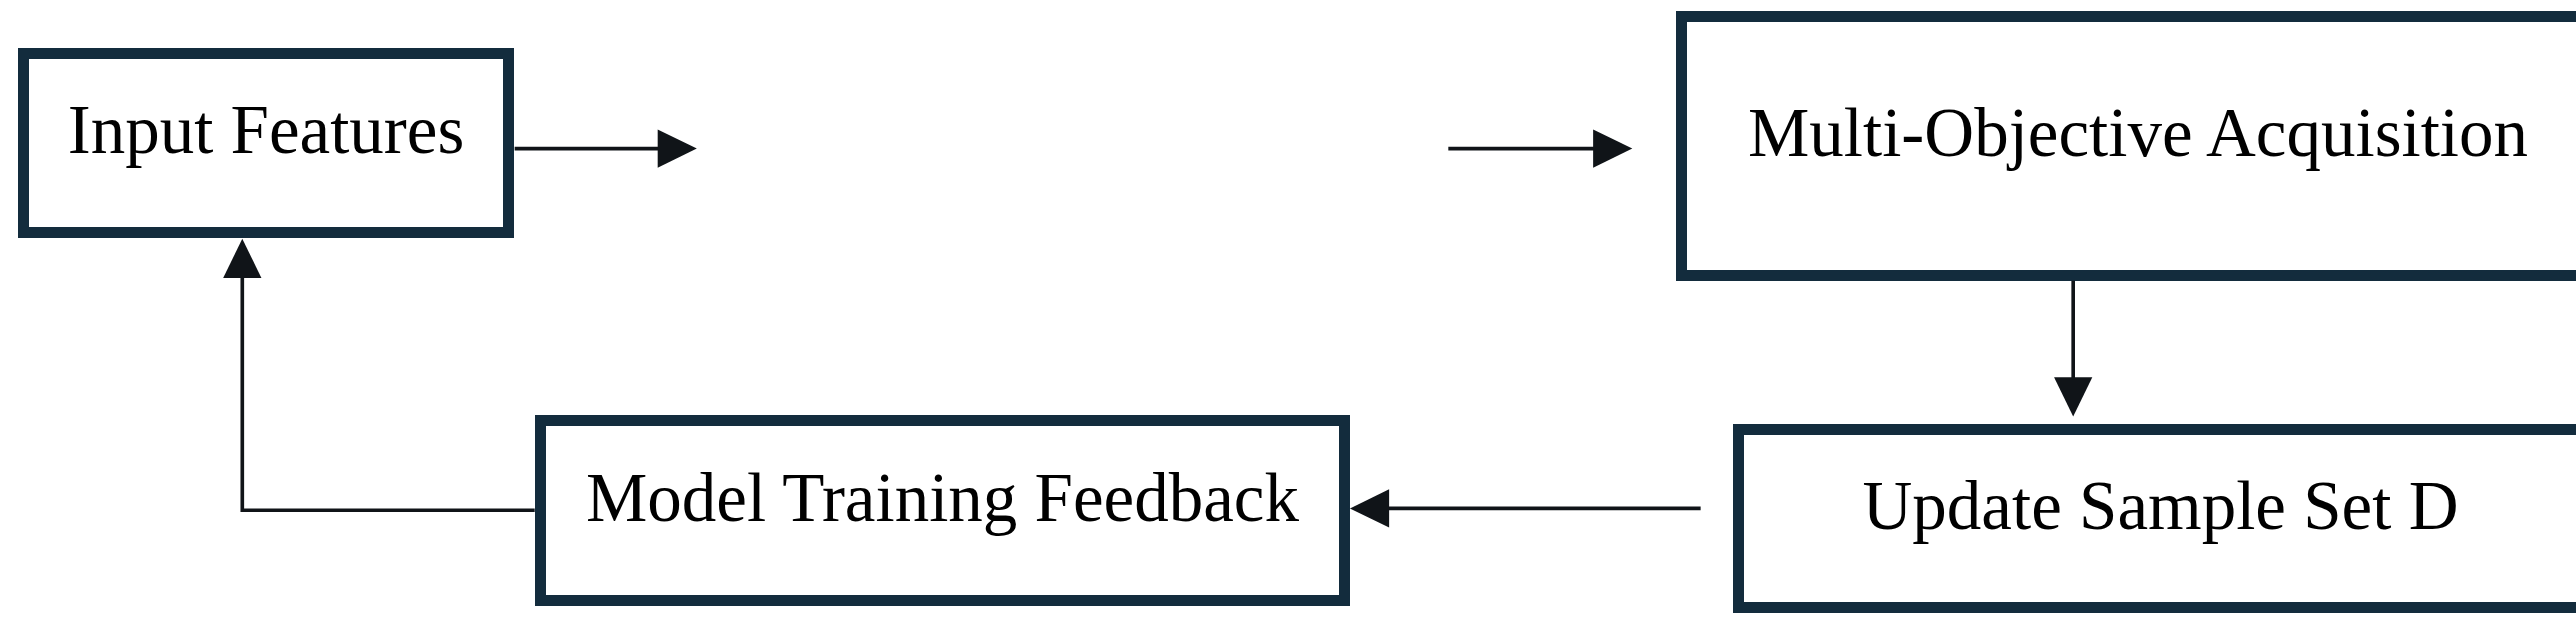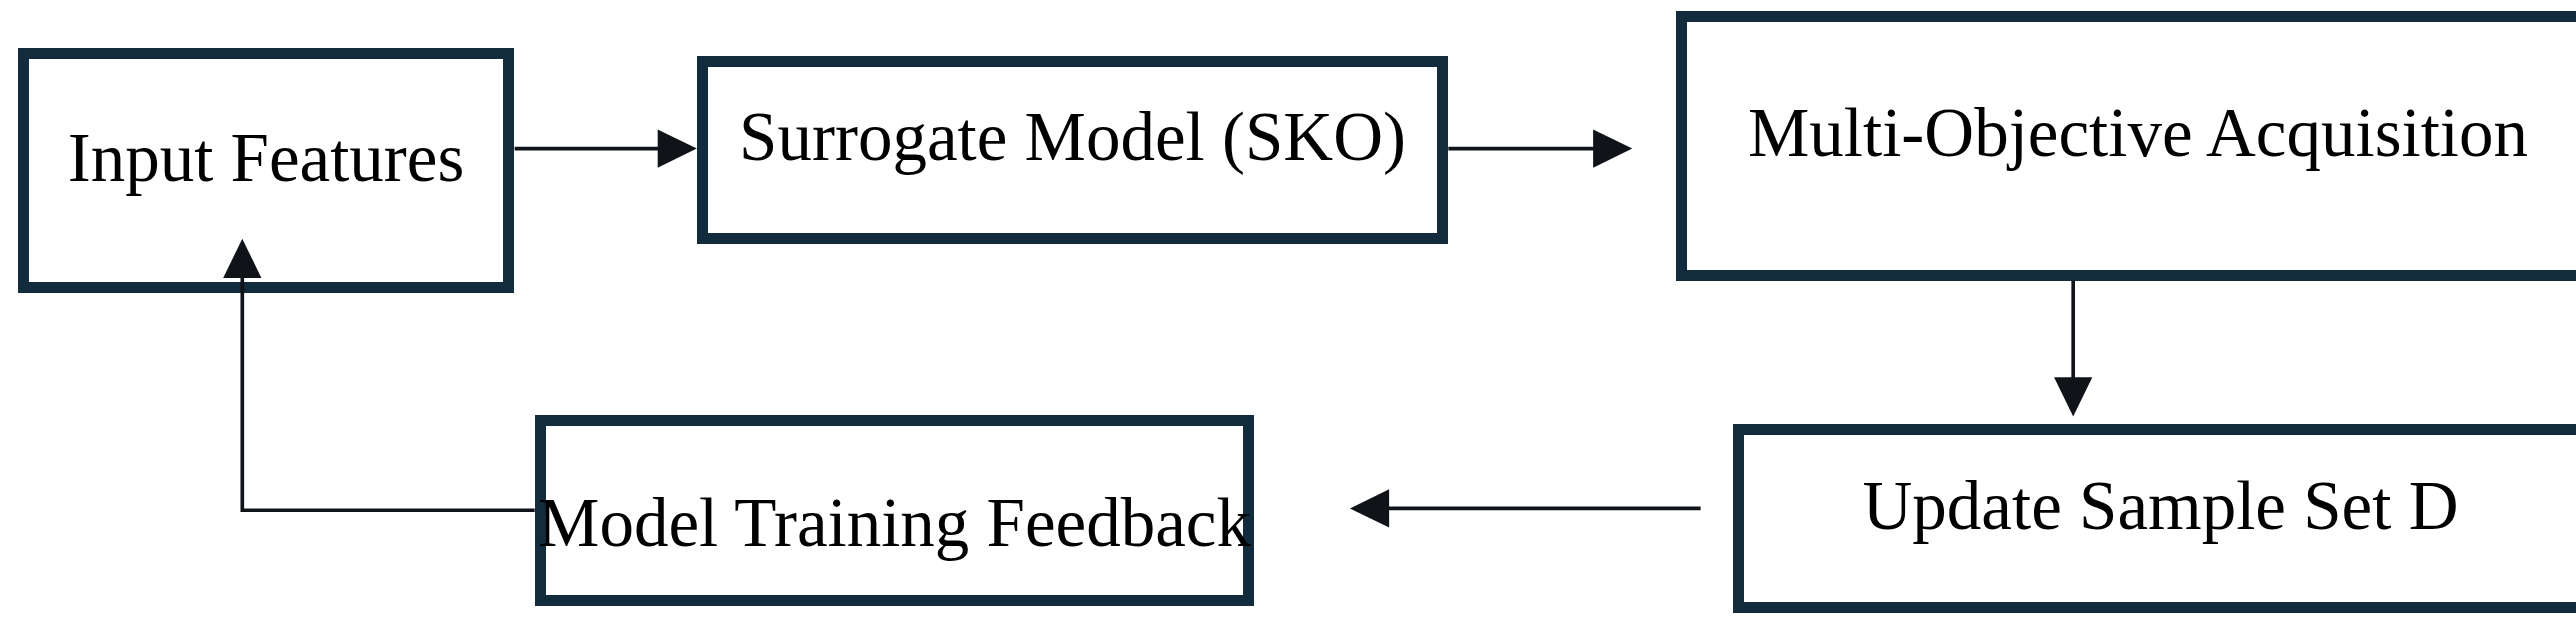--- a/index.html
+++ b/index.html
@@ -28,25 +28,25 @@
     align-items:center;
     justify-content:center;
     text-align:center;
     font-size:69px;
     line-height:1.38;
     padding:0 18px 24px 18px;
     color:var(--text-color);
   }
   .node .line{display:block;white-space:nowrap;}
   
-  #node-input-features   {left:18px;   top:48px;  width:496px;  height:245px;}
+  #node-input-features   {left:18px;   top:48px;  width:496px;  height:190px;}
   #node-surrogate-model  {left:697px;  top:56px;  width:751px;  height:188px;}
   #node-acquisition      {left:1632px; top:11px;  width:924px; height:270px;margin-left:44px;}
   #node-update-sample    {left:1701px; top:424px; width:855px;  height:189px;margin-left:32px;}
-  #node-feedback         {left:535px;  top:415px; width:719px;  height:191px;justify-content:flex-end;}
+  #node-feedback         {left:535px;  top:415px; width:815px;  height:191px;}
   svg.edges{
     position:absolute;
     left:0;top:0;
     width:2576px;height:626px;
     pointer-events:none;
   }
   .edge-line{
     stroke:var(--line-color);
     stroke-width:4;
     fill:none;
@@ -58,23 +58,20 @@
 </style>
 </head>
 <body>
 
 <div class="canvas">
 
   <div class="node" id="node-input-features">
     <span class="line">Input Features</span>
   </div>
 
-  <div class="node" id="node-surrogate-model">
-    <span class="line">Surrogate Model (SKO)</span>
-  </div>
 
   <div class="node" id="node-acquisition">
     <span class="line">Multi-Objective Acquisition</span>
   </div>
 
   <div class="node" id="node-update-sample">
     <span class="line">Update Sample Set D</span>
   </div>
 
   <div class="node" id="node-feedback">

